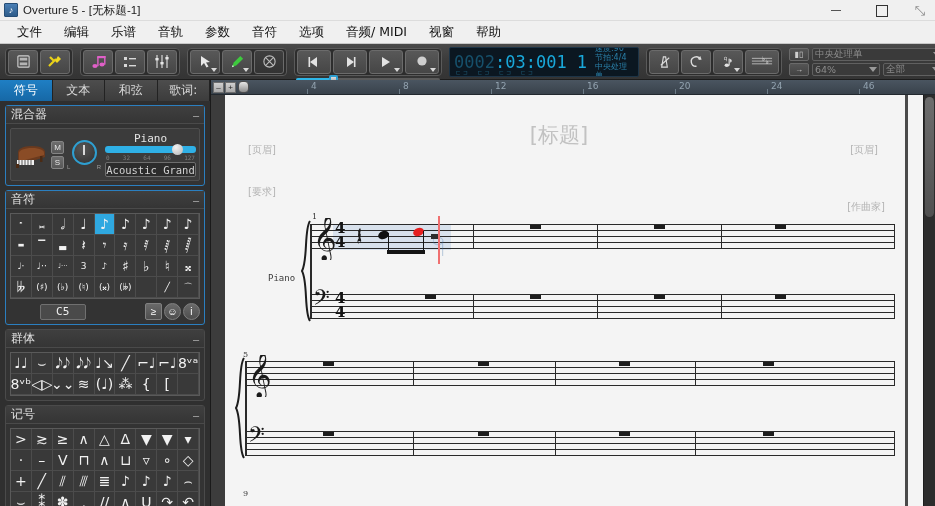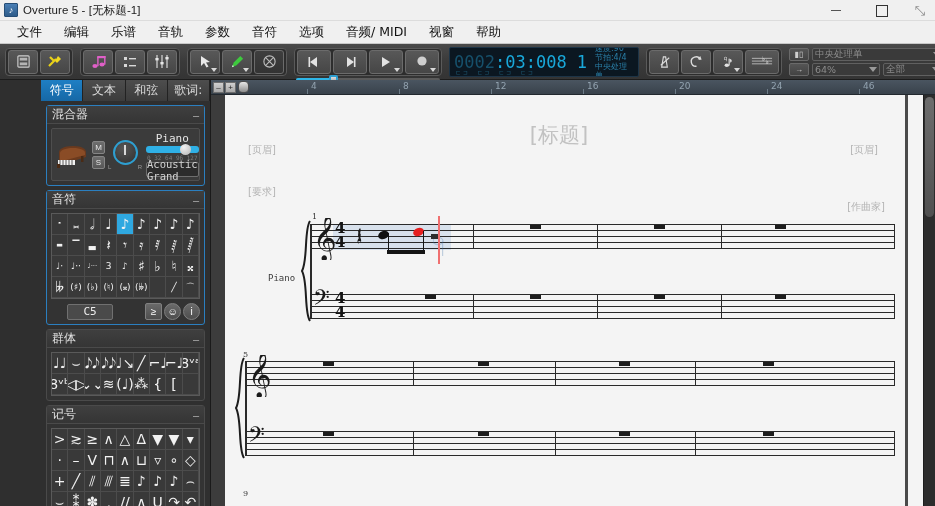--- a/index.html
+++ b/index.html
@@ -108,21 +108,21 @@
              border-right: 4px solid transparent; border-top: 5px solid #9a9a9a; margin-left: 3px; }
   .dd.w1 { width: 132px; }
   .dd.w2 { width: 68px; }
   .dd.w3 { width: 60px; }
 
   
   .main { display: flex; height: 426px; }
 
   
   .sidebar { width: 211px; background: #2f2f2f; border-right: 1px solid #1a1a1a;
-             overflow: hidden; position: relative; padding-left: 41px; }
+             overflow: hidden; position: relative; }
   .tabs { display: flex; height: 21px; background: #3a3a3a; }
   .tab { flex: 1; display: flex; align-items: center; justify-content: center;
          font-size: 12px; color: #dcdcdc; border-right: 1px solid #222;
          background: linear-gradient(#4d4d4d,#3c3c3c);
          font-family: "DejaVu Sans", sans-serif; }
   .tab.active { background: linear-gradient(#1f7fc4,#1668a6); color: #fff; }
 
   .panel { margin: 4px 5px 0 5px; border: 1px solid #4a4a4a; border-radius: 3px;
            background: #333; }
   .panel.sel { border-color: #2b7fc0; }
@@ -360,21 +360,21 @@
       <div class="knob"></div>
     </div>
   </div>
 
   <div class="lcd">
     <div class="lcd-time">
       <span class="dim">0002</span>
         <span class="sep">:</span>
         <span>03</span>
         <span class="sep">:</span>
-        <span>008</span>
+        <span>001</span>
         <span class="beat">1</span>
     </div>
     <div class="lcd-sub">⊏⊐ ⊏⊐ ⊏⊐ ⊏⊐</div>
     <div class="lcd-info">
       <div>速度:96</div>
       <div>节拍:4/4</div>
       <div>中央处理单</div>
     </div>
   </div>
 

